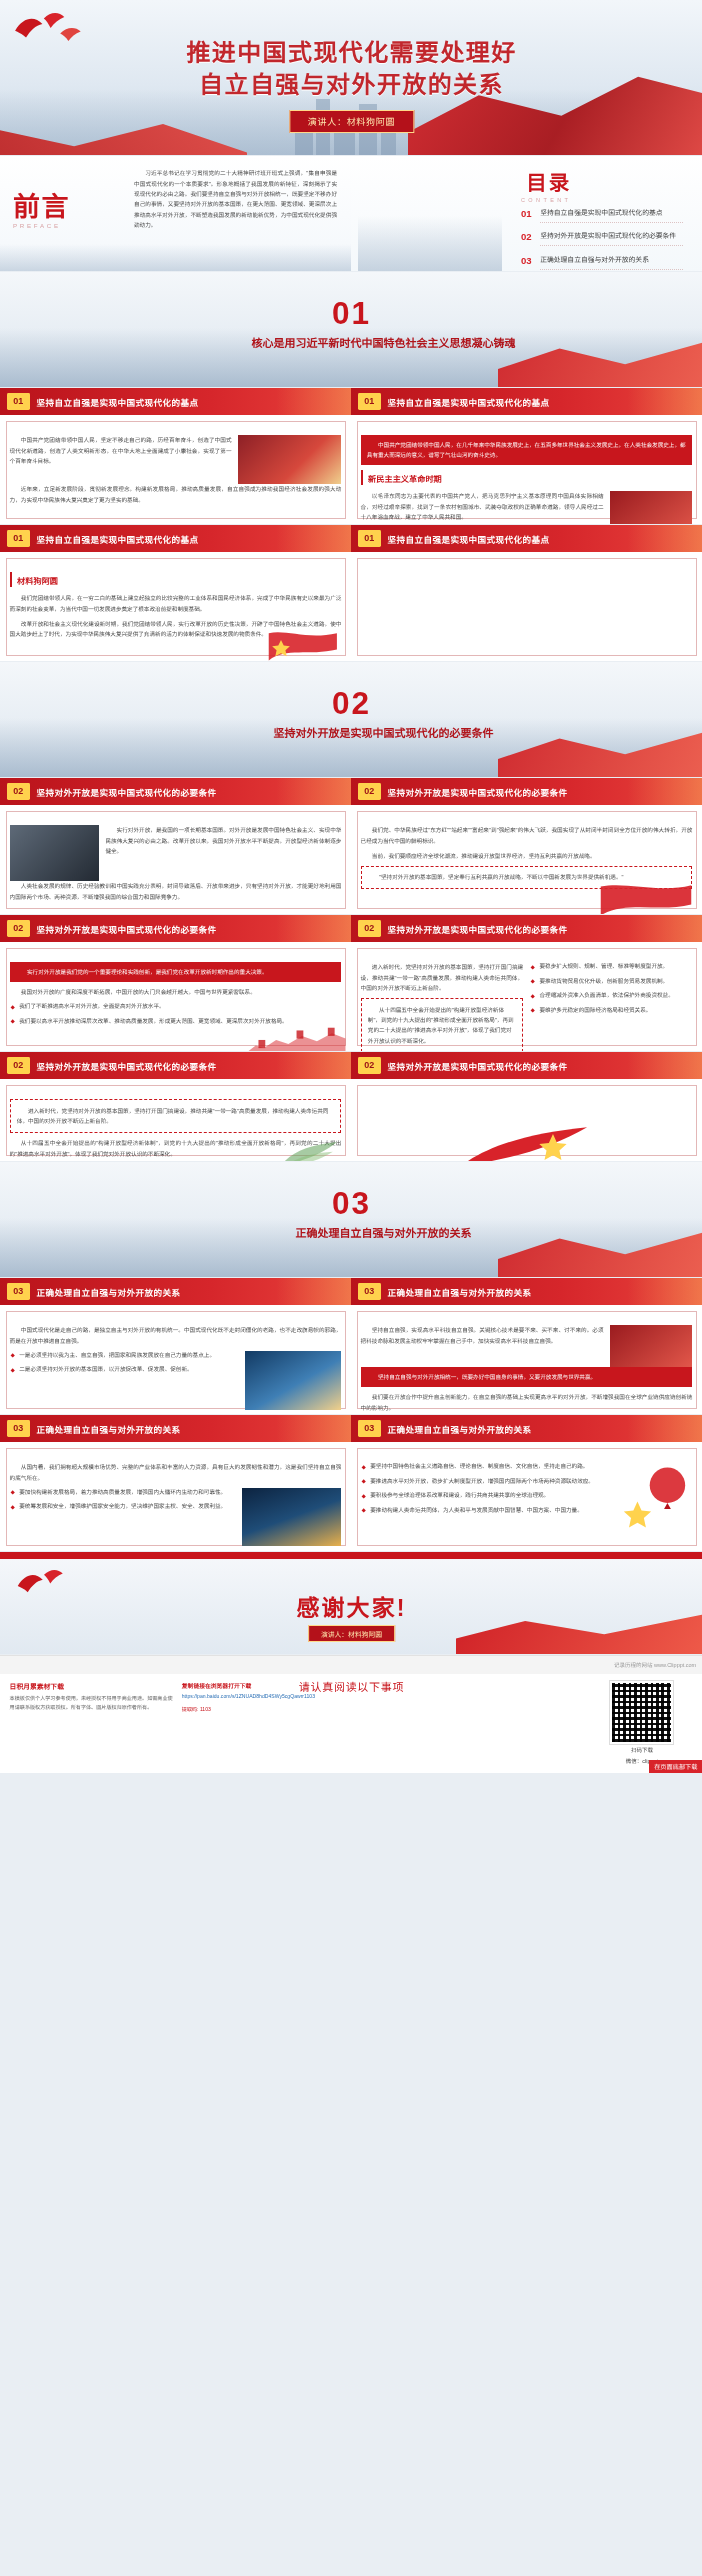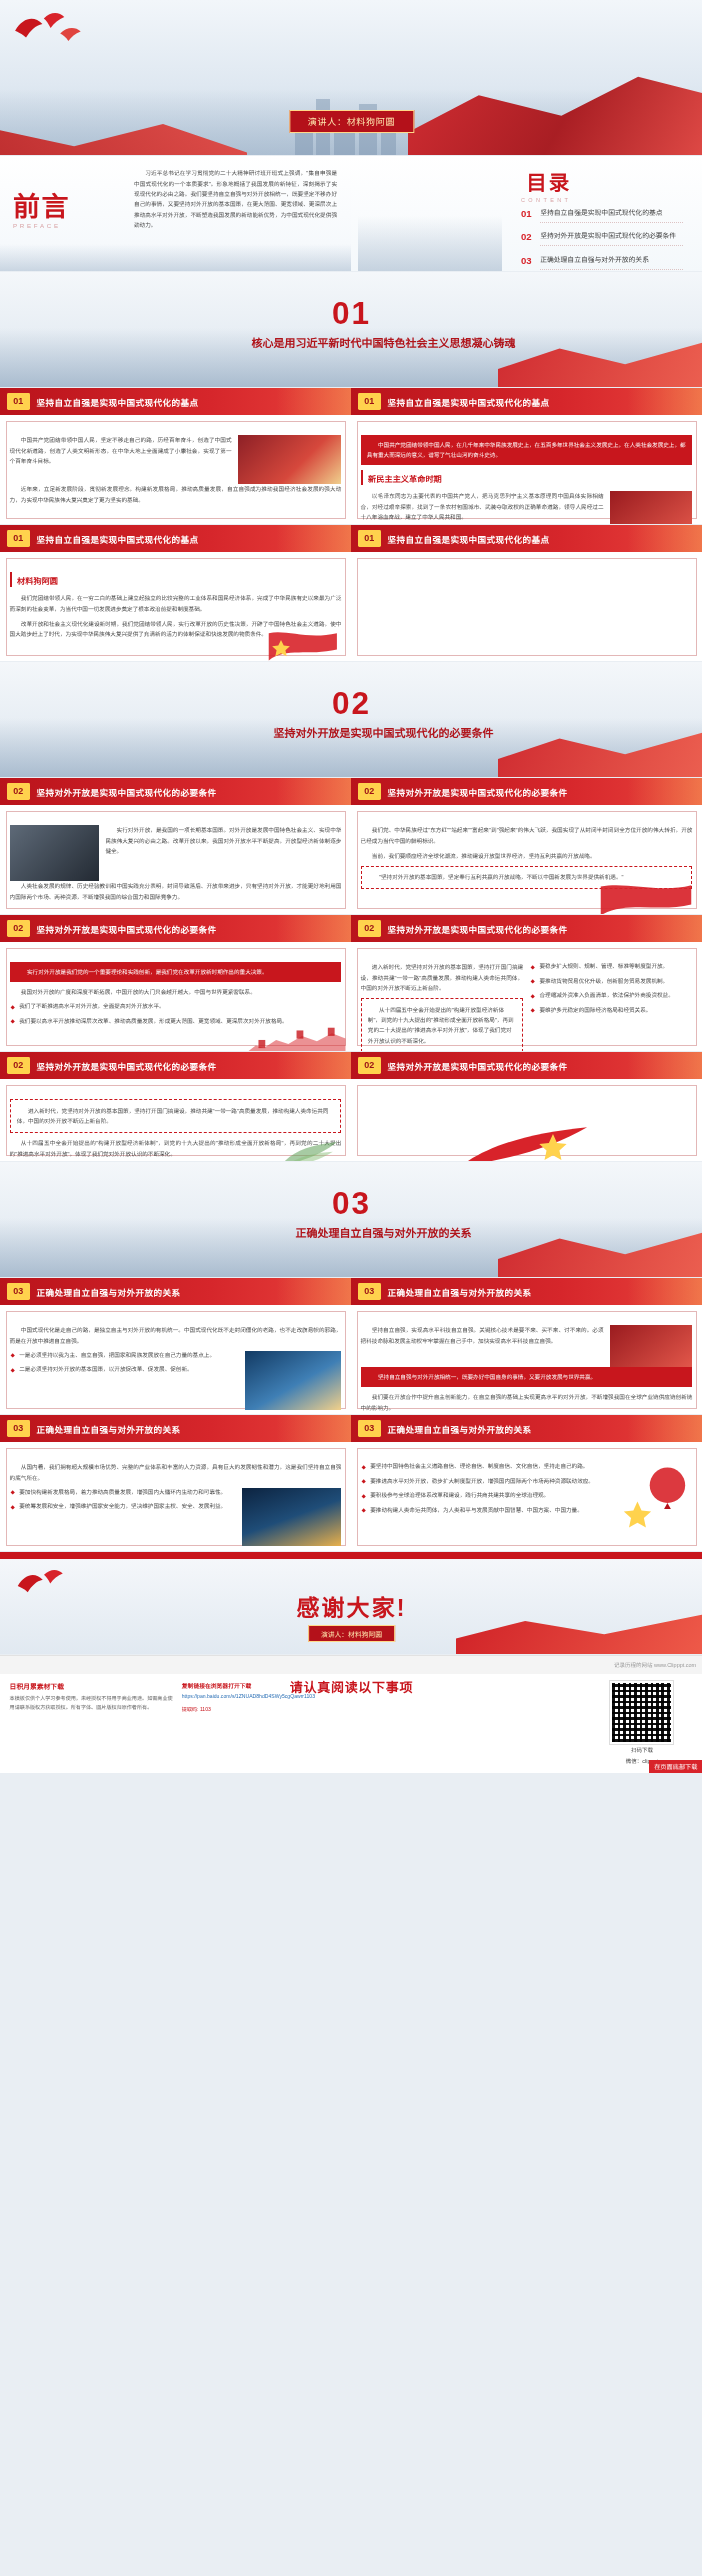--- a/index.html
+++ b/index.html
@@ -159,21 +159,21 @@
 
   
   .thanks { height: 103px; background: linear-gradient(180deg,#f6f8fb,#e1e9f1); }
   .thanks .bar-top { position:absolute; top:0; left:0; right:0; height: 6.8px; background:#c8161d;}
   .thanks .big { position: absolute; top: 37px; width: 100%; text-align: center; font-size: 23px; font-weight: 700; color: #c8161d; letter-spacing: 2.1px;}
   .thanks .speaker { position:absolute; top: 73px; left: 50%; transform: translateX(-50%); background:#b4111a; color:#ffe9b0; font-size: 6.8px; padding: 2.7px 12.3px; border:0.7px solid #ffd98a;}
 
   
   .footer-panel { width: 703px; background: #fff; position: relative; height: 118px; border-top: 0.7px solid #e2e2e2;}
   .footer-panel .topbar { height: 18px; background: #f4f4f4; display:flex; align-items:center; justify-content:center; position: relative;}
-  .footer-panel .topbar .tb-t { font-size: 13px; color: #c8161d; font-weight: 700; letter-spacing: 0.7px; margin-top: 42px;}
+  .footer-panel .topbar .tb-t { font-size: 11px; color: #c8161d; font-weight: 400; letter-spacing: 0.7px; margin-top: 42px;}
   .footer-panel .topbar .tb-r { position:absolute; right: 6.8px; font-size: 5.5px; color: #999;}
   .fp-body { display: flex; padding: 6.8px 9.6px; gap: 8.2px;}
   .fp-left { width: 164px; }
   .fp-left h4 { font-size: 6.8px; color: #c8161d; margin-bottom: 3.4px;}
   .fp-left p { font-size: 5.1px; color: #666; line-height: 1.7;}
   .fp-mid { flex: 1; }
   .fp-mid .lk { font-size: 5.1px; color: #2a6fb5; word-break: break-all; line-height: 1.6;}
   .fp-mid .hd { font-size: 5.8px; color: #c8161d; font-weight: 700; margin-bottom: 2.7px;}
   .fp-right { width: 103px; text-align: center;}
   .qr { width: 63px; height: 63px; margin: 0 auto; background:
@@ -195,20 +195,24 @@
     <div class="sky-b" style="left:334px;height:34px;width:20.5px;"></div>
     <div class="sky-b" style="left:359px;height:51px;"></div>
     <div class="sky-b" style="left:381px;height:30px;width:15px;"></div>
     <svg class="birds" viewBox="0 0 120 52">
       <path d="M6 30 C18 10, 34 8, 46 20 C36 22, 28 30, 22 40 C16 34, 10 32, 6 30Z" fill="#c8161d"></path>
       <path d="M48 12 C58 2, 70 2, 78 10 C70 13, 63 19, 58 26 C55 20, 52 15, 48 12Z" fill="#d8232a"></path>
       <path d="M72 34 C82 24, 94 24, 102 31 C94 34, 88 39, 84 45 C81 40, 76 36, 72 34Z" fill="#e0443f"></path>
     </svg>
     <div class="ribbon"></div>
     <div class="ribbon2"></div>
+    <h1>
+      <span>推进中国式现代化需要处理好</span><br>
+      <span>自立自强与对外开放的关系</span>
+    </h1>
     <div class="speaker">演讲人：材料狗阿圆</div>
   </div>
 
   <div class="row">
     <div class="slide pre" style="height:116px;">
       <div style="position:absolute;left:0;top:0;width:351px;height:116px;background:linear-gradient(180deg,#fff,#f3f7fb);"></div>
       <div style="position:absolute;left:13px;top:38px;" class="label">
         <span>前言</span>
         <small>PREFACE</small>
       </div>

